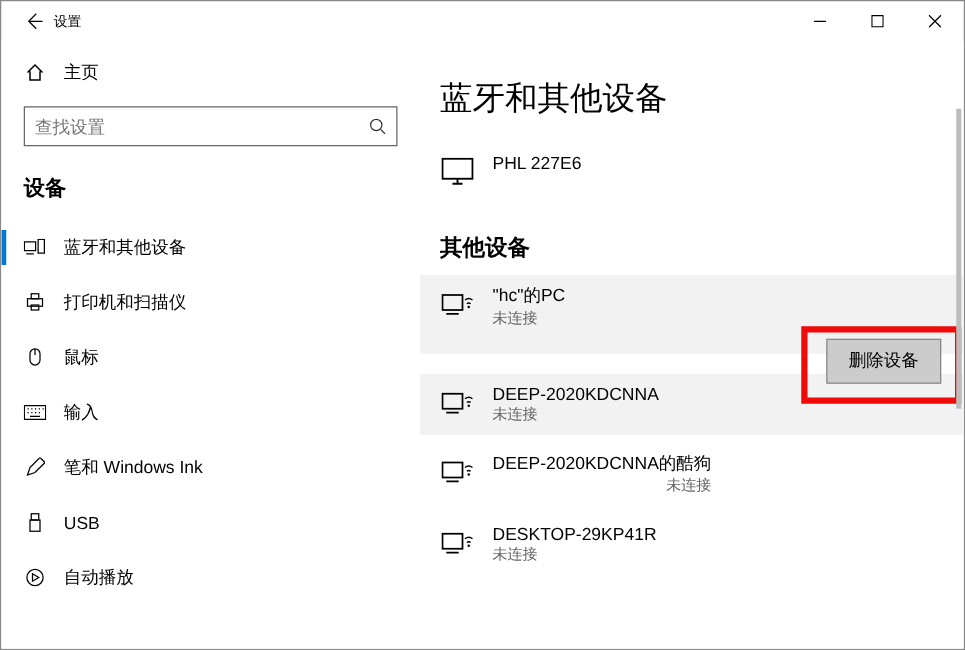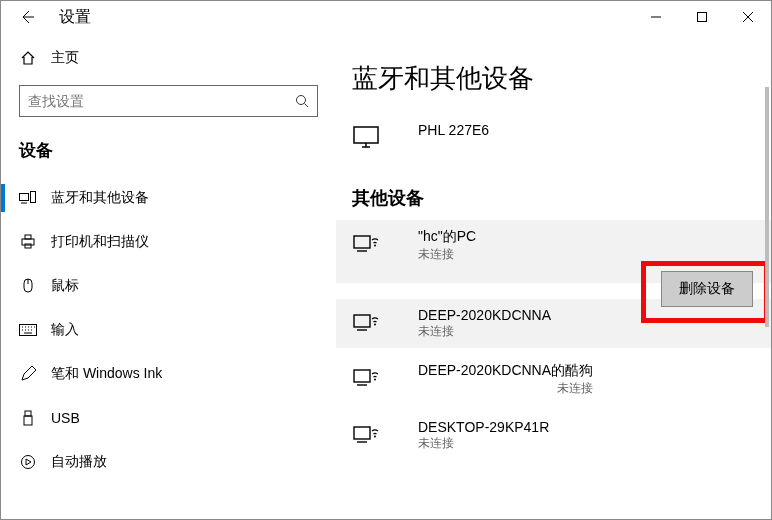--- a/index.html
+++ b/index.html
@@ -1,37 +1,37 @@
 <!DOCTYPE html>
 <html><head>
 <meta charset="utf-8">
 <style>
   * { box-sizing: border-box; margin: 0; padding: 0; font-family: "Microsoft YaHei", "Segoe UI", sans-serif; }
   body { width: 772px; height: 520px; background: #fff; overflow: hidden; position: relative; border:1px solid #888;}
   .titlebar { height: 32px; display: flex; align-items: center; justify-content: space-between; }
-  .titlebar-left { display: flex; align-items: center; padding-left: 18px; gap: 24px; font-size: 16px; color:#000;}
+  .titlebar-left { display: flex; align-items: center; padding-left: 18px; gap: 8px; font-size: 11px; color:#000;}
   .titlebar-right { display: flex; align-items: center; }
   .win-btn { width: 46px; height: 32px; display: flex; align-items: center; justify-content: center; }
   .layout { display: flex; height: calc(100% - 32px); }
   .sidebar { width: 335px; background: #fff; padding-top: 16px; overflow:hidden;}
   .content { flex: 1; background: #fff; position: relative; }
   .home-row { display:flex; align-items:center; padding: 0 18px 18px 18px; gap: 14px; font-size:14px;}
   .search-box { margin: 0 18px 22px 18px; height: 32px; border: 1px solid #666; display: flex; align-items: center; padding: 0 8px; justify-content: space-between; }
   .search-box input { border: none; outline: none; font-size: 14px; flex:1; background:transparent;}
   .section-label { padding: 0 18px 14px 18px; font-size: 17px; font-weight: 600; }
   .nav-item { display:flex; align-items:center; height: 44px; padding: 0 14px 0 18px; gap: 14px; font-size: 14px; position:relative;}
   .nav-item.active::before { content:""; position:absolute; left:0; top:8px; bottom:8px; width:4px; background:#0078d7;}
   .nav-icon { width:18px; display:flex; align-items:center; justify-content:center;}
   .page-title { font-size: 26px; font-weight: 400; padding: 28px 0 18px 16px; color:#000;}
   .device-row { display:flex; align-items:flex-start; padding: 8px 16px; gap: 14px; }
   .device-row.selected { background: #f2f2f2; }
   .device-row.selected.expanded { padding-bottom: 20px;}
   .section-heading { font-size: 18px; font-weight: 600; padding: 28px 0 10px 16px; }
   .dev-icon { width: 28px; height:28px; display:flex; align-items:center; justify-content:center; padding-top:2px;}
-  .dev-text { display:flex; flex-direction:column;margin-left:24px; }
+  .dev-text { display:flex; flex-direction:column; }
   .dev-name { font-size: 14px; color:#000; }
   .dev-status { font-size: 12px; color:#666; }
   .remove-area { position: relative; margin-top: 16px;}
   .highlight-box { position:absolute; border:5px solid #f00b0b; right:2px; top:-38px; width:128px; height:62px; pointer-events:none;}
   .remove-btn { position:absolute; right:18px; top:-28px; width:92px; height:36px; background:#ccc; border:1px solid #888; font-size:14px; display:flex; align-items:center; justify-content:center;}
   .scrollbar { position:absolute; right:2px; top:54px; width:4px; height:240px; background:#bcbcbc;}
   svg { display:block;}
 </style>
 </head>
 <body>

